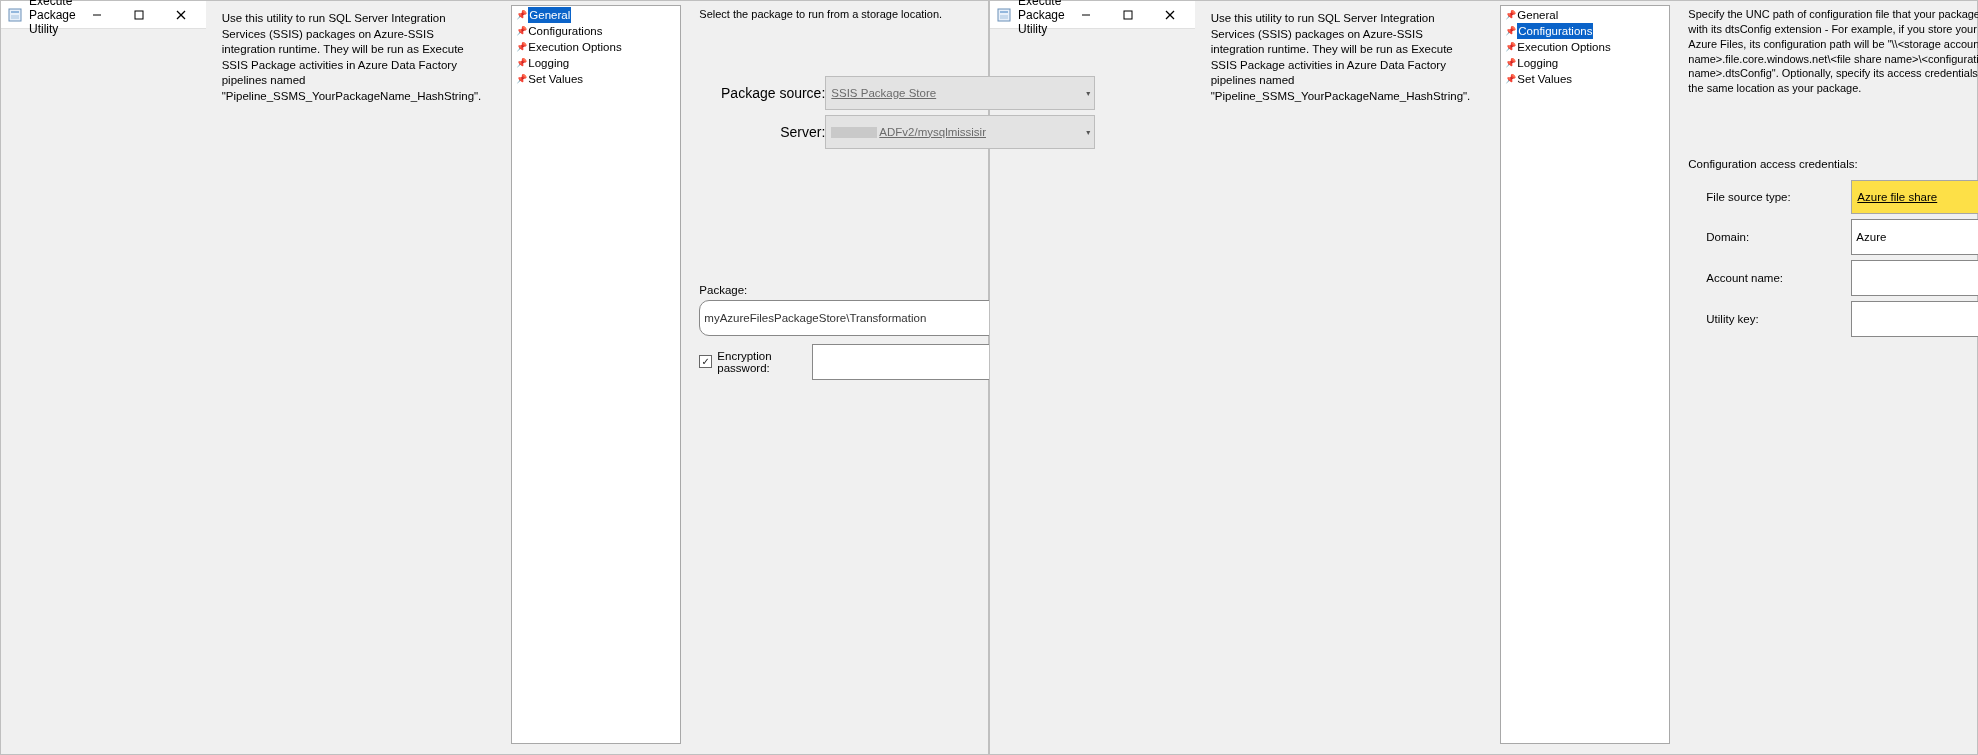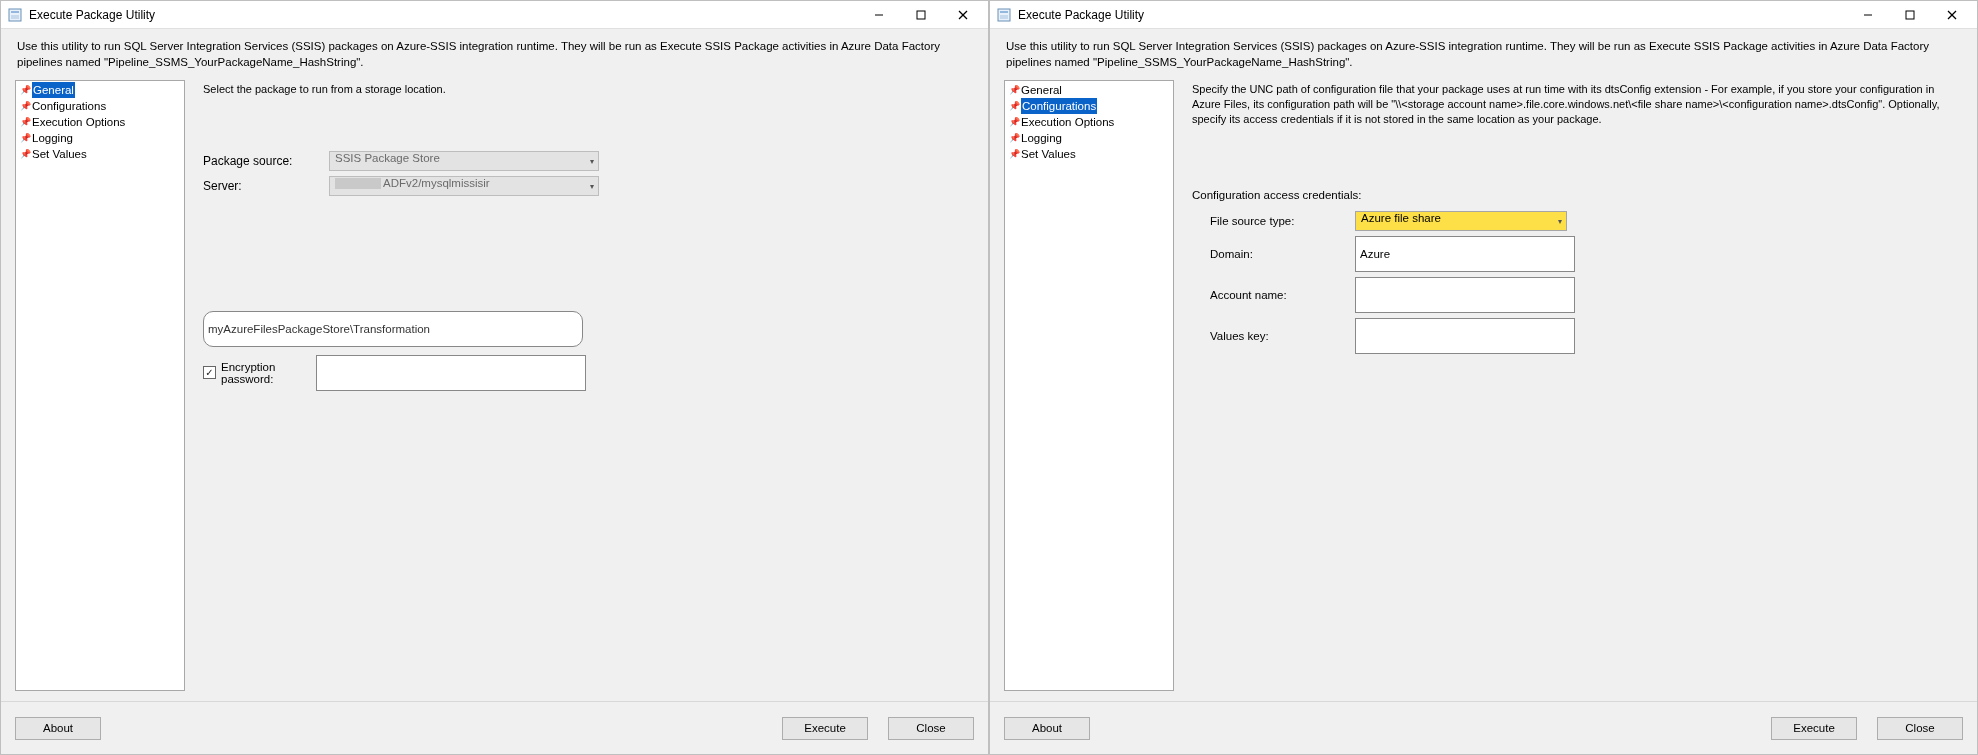--- a/index.html
+++ b/index.html
@@ -12,21 +12,21 @@
     color: #000;
     display: flex;
     width: 1978px;
     height: 755px;
   }
   .window {
     width: 989px;
     height: 755px;
     border: 1px solid #bfbfbf;
     display: flex;
-    flex-direction: column;
+    flex-direction: row;
     background: #f0f0f0;
   }
   .titlebar {
     height: 28px;
     background: #fff;
     display: flex;
     align-items: center;
     padding: 0 4px 0 6px;
     border-bottom: 1px solid #e0e0e0;
   }
@@ -95,35 +95,38 @@
     margin-bottom: 14px;
   }
   .form-row {
     display: flex;
     align-items: center;
     margin-bottom: 5px;
   }
   .form-row.indent { margin-left: 18px; gap: 37px; }
   .form-label {
     width: 126px;
-    font-size: 12px;
+    font-size: 14px;
+    text-align: right;
   }
   .form-label-short {
     width: 108px;
     font-size: 11.5px;
   }
   .dropdown {
     width: 270px;
     height: 20px;
     border: 1px solid #a6a6a6;
     background: #e9e9e9;
     display: flex;
-    padding: 0 5px;
+    align-items: center;
+    padding: 16px 5px;
     font-size: 11.5px;
     position: relative;
+    text-decoration: underline;
   }
   .dropdown.disabled { color: #6b6b6b; background: #e3e3e3; border-color:#bdbdbd;}
   .dropdown .arrow {
     position: absolute;
     right: 4px;
     top: 50%;
     transform: translateY(-50%);
     font-size: 8px;
     color: #555;
   }
@@ -261,20 +264,21 @@
       <div class="form-row">
         <div class="form-label">Server:</div>
         <div class="dropdown disabled">
           <span><span class="redact"></span><span>ADFv2/mysqlmissisir</span></span>
           <span class="arrow">▾</span>
         </div>
       </div>
 
       <div style="height:110px"></div>
 
+      <div class="section-label">Package:</div>
       <input class="text-input wide readonly" type="text" readonly="" value="myAzureFilesPackageStore\Transformation" style="">
 
       <div class="form-row" style="margin-top:8px; align-items:center;">
         <span class="checkbox">✓</span>
         <span style="width:95px">Encryption password:</span>
         <input class="text-input" type="password" style="width: 270px;" value="">
       </div>
     </div>
   </div>
 
@@ -363,21 +367,21 @@
         <div class="form-label-short">Domain:</div>
         <input class="text-input" style="width: 220px;" type="text" value="Azure">
       </div>
 
       <div class="form-row indent">
         <div class="form-label-short">Account name:</div>
         <input class="text-input" style="width: 220px;" type="text" value="">
       </div>
 
       <div class="form-row indent">
-        <div class="form-label-short">Values key:</div>
+        <div class="form-label-short">Utility key:</div>
         <input class="text-input" style="width: 220px;" type="password" value="">
       </div>
     </div>
   </div>
 
   <div class="hr-line"></div>
   <div class="footer">
     <div class="btn">About</div>
     <div class="spacer"></div>
     <div class="btn">Execute</div>

